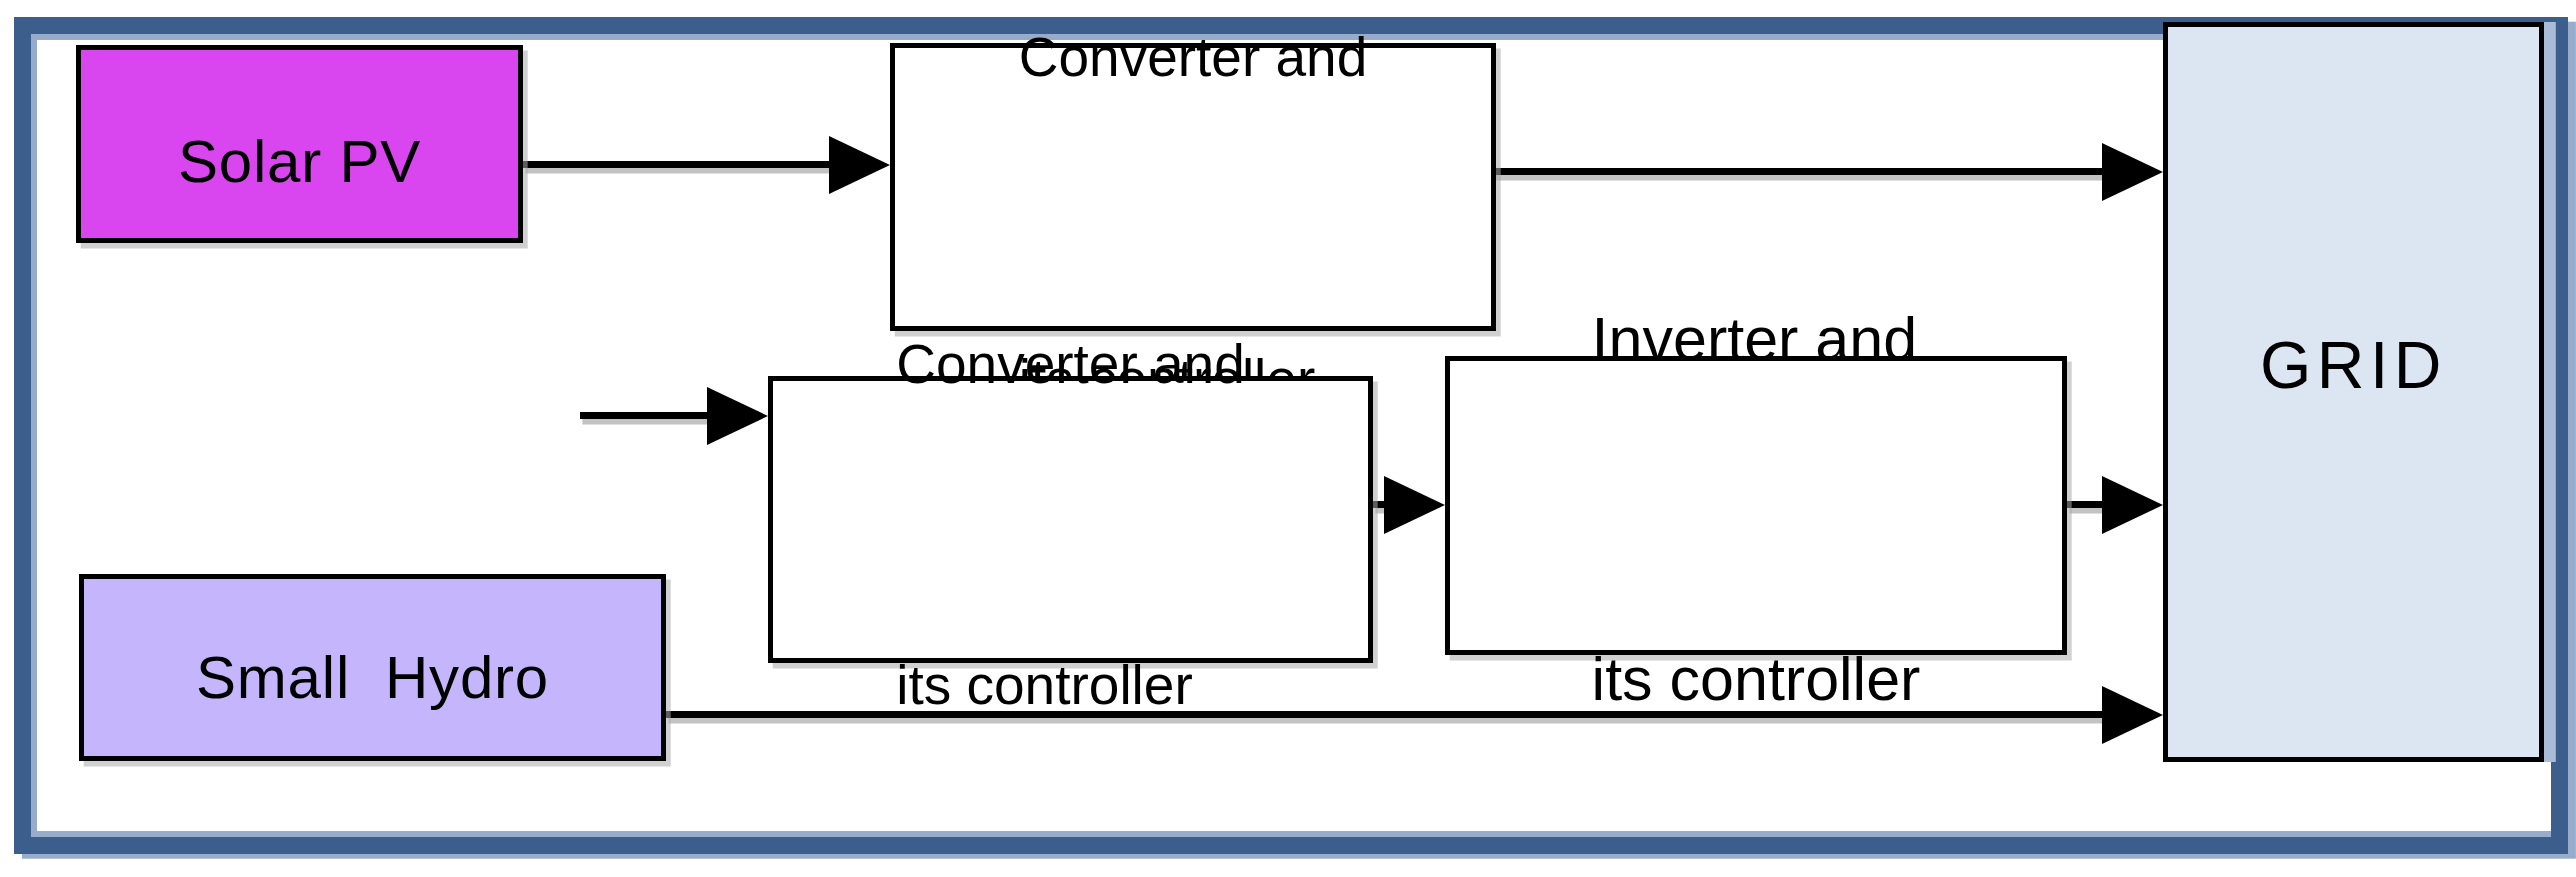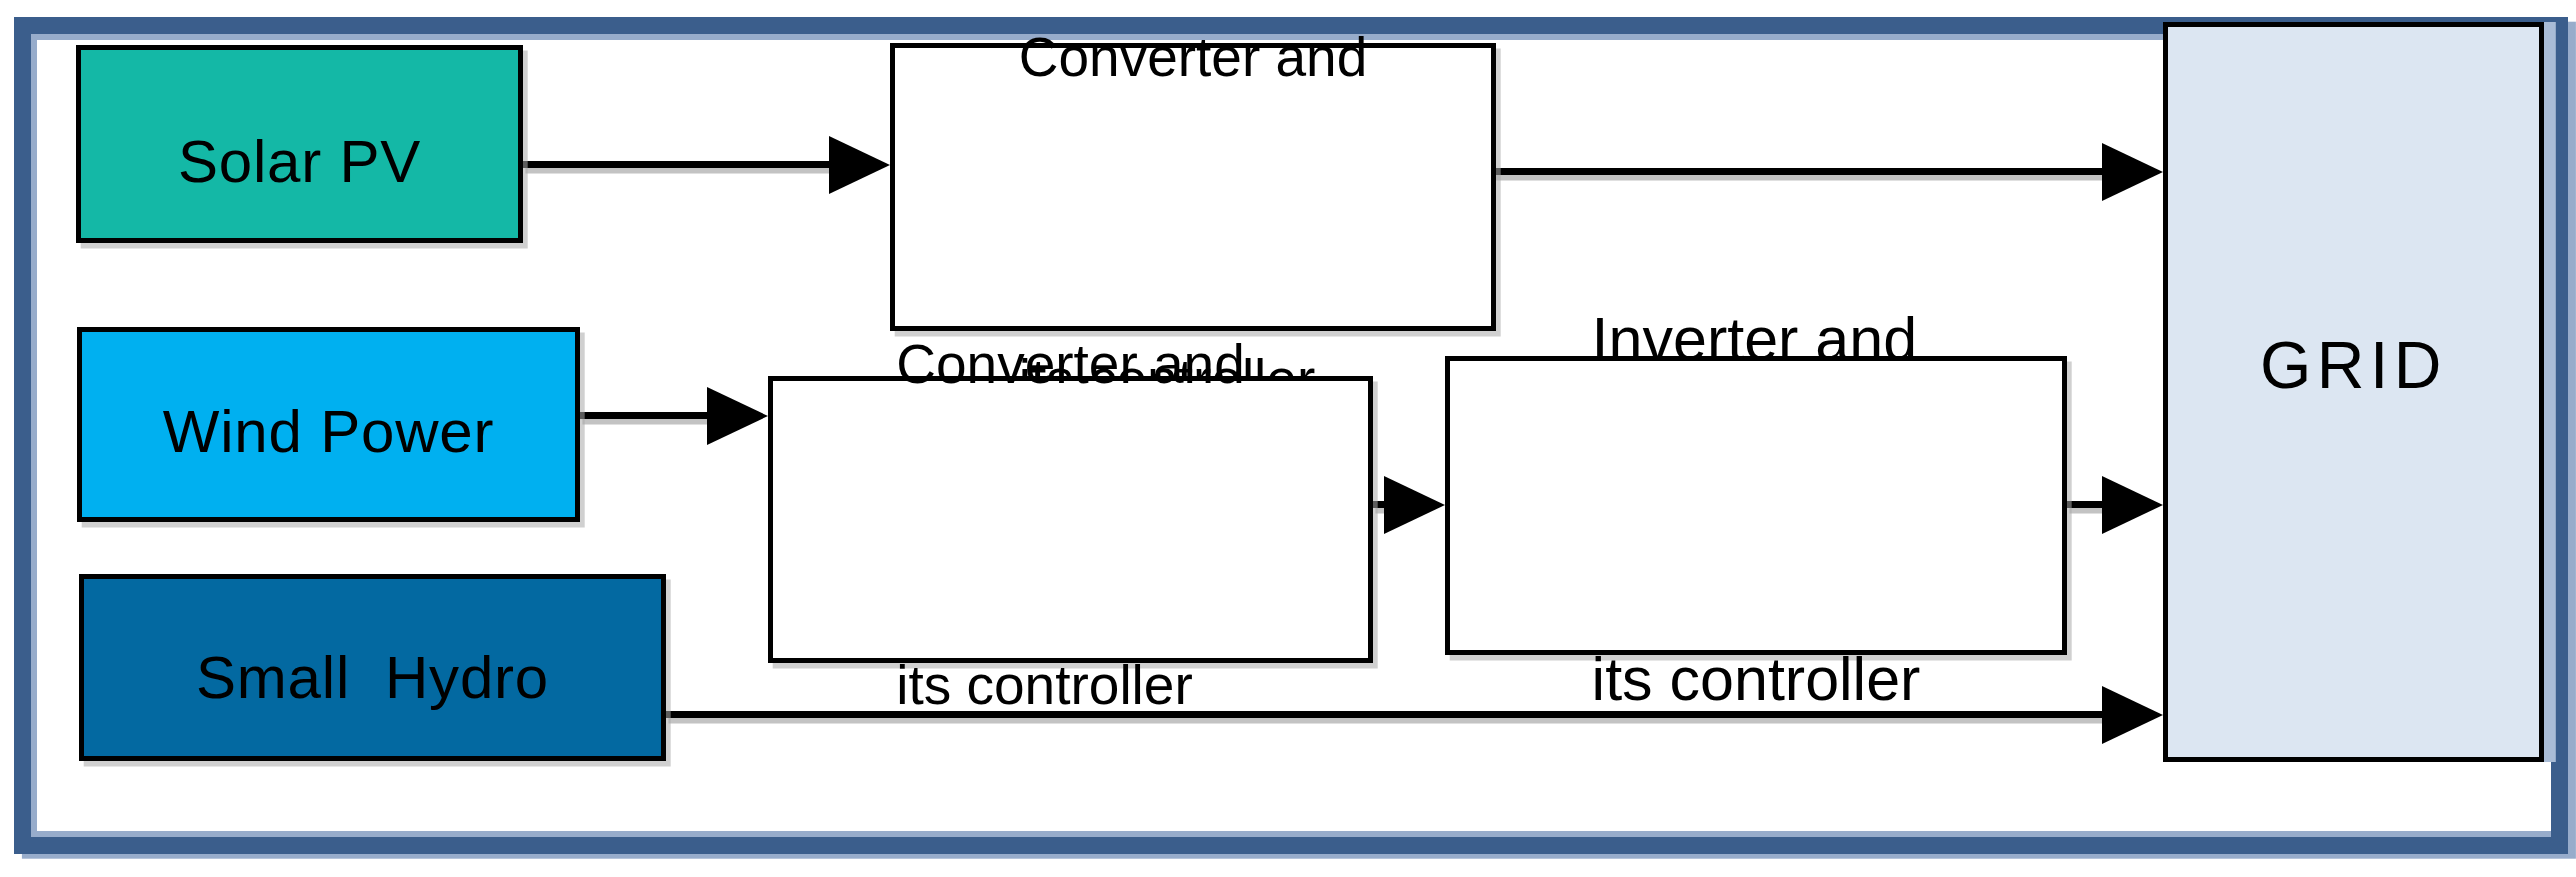--- a/index.html
+++ b/index.html
@@ -37,23 +37,23 @@
     position: absolute;
     box-sizing: border-box;
     border: 5.5px solid #000000;
     display: flex;
     align-items: center;
     justify-content: center;
     z-index: 3;
     box-shadow: 4.7px 5.5px 0 rgba(170,170,170,0.55);
   }
 
-  #box-solar   { left:  76px; top:  45px; width: 447px; height: 198px; background: #14b8a6; padding-top: 35px; }
+  #box-solar   { left:  76px; top:  45px; width: 447px; height: 198px; background: #d946ef; padding-top: 35px; }
   #box-wind    { left:  77px; top: 327px; width: 503px; height: 195px; background: #00B0F0; padding-top: 14px; }
-  #box-hydro   { left: 79px; top: 574px; width: 587px; height: 187px; background: #0369a1; padding-top: 20.5px; }
+  #box-hydro   { left: 79px; top: 574px; width: 587px; height: 187px; background: #c4b5fd; padding-top: 20.5px; }
 
   #box-conv1   { left: 890px; top:  43px; width: 606px; height: 288px; background: #ffffff; padding-top: 63px; }
   #box-conv2   { left:  768px; top: 376px; width: 605px; height: 287px; background: #ffffff; padding-top: 11px; }
   #box-invert  { left: 1445px; top: 356px; width: 622px; height: 299px; background: #ffffff; padding-top: 7.9px; align-items: center; }
 
   #box-grid {
     left: 2163px; top: 22px;
     width: 381px; height: 740px;
     background: #DCE6F2;
     padding-bottom: 55px;
@@ -133,23 +133,20 @@
     <div class="head"></div>
   </div>
   <div class="arrow" id="arrow-hydro-grid">
     <div class="line"></div>
     <div class="head"></div>
   </div>
 
   <div class="box" id="box-solar">
     <span class="src-label">Solar PV</span>
   </div>
-  <div class="box" id="box-wind">
-    <span class="src-label">Wind Power</span>
-  </div>
   <div class="box" id="box-hydro">
     <span class="src-label">Small  Hydro</span>
   </div>
 
   <div class="box" id="box-conv1">
     <div class="proc-lines">
       <div>Converter and</div>
       <div>its controller</div>
     </div>
   </div>

